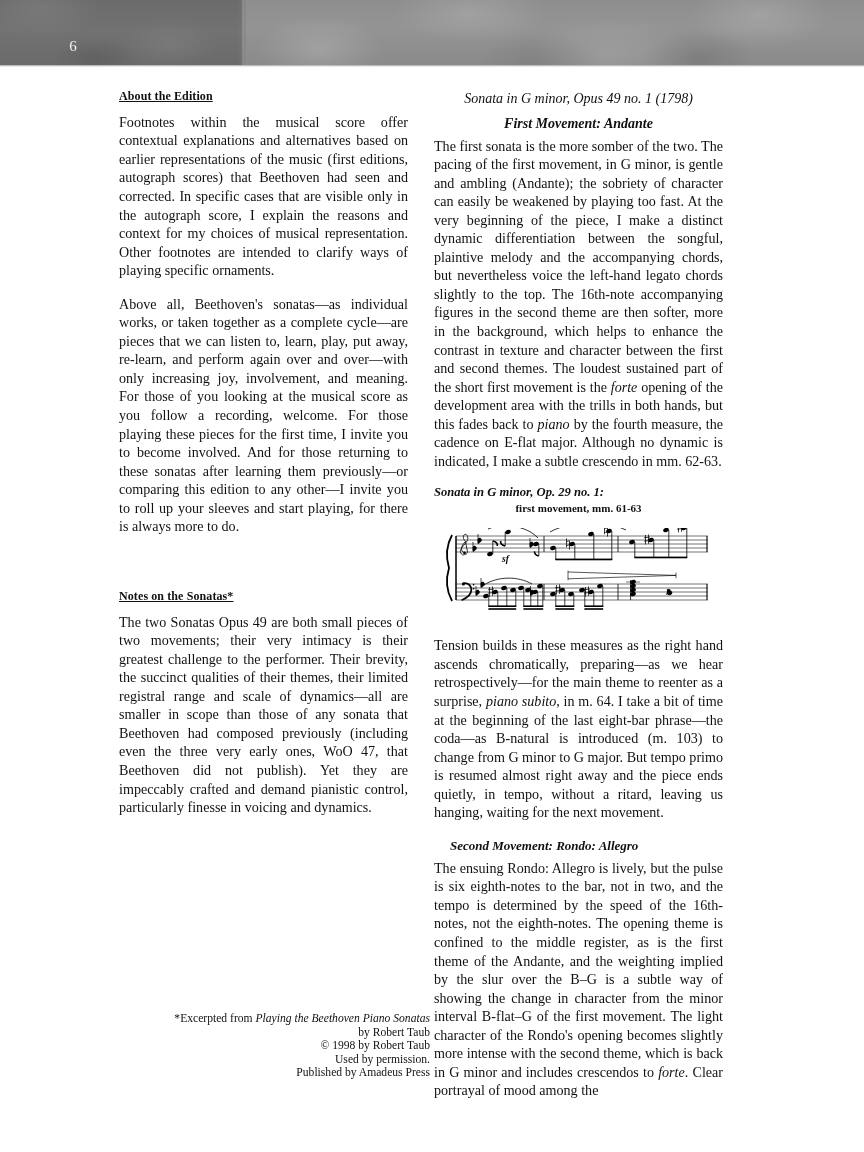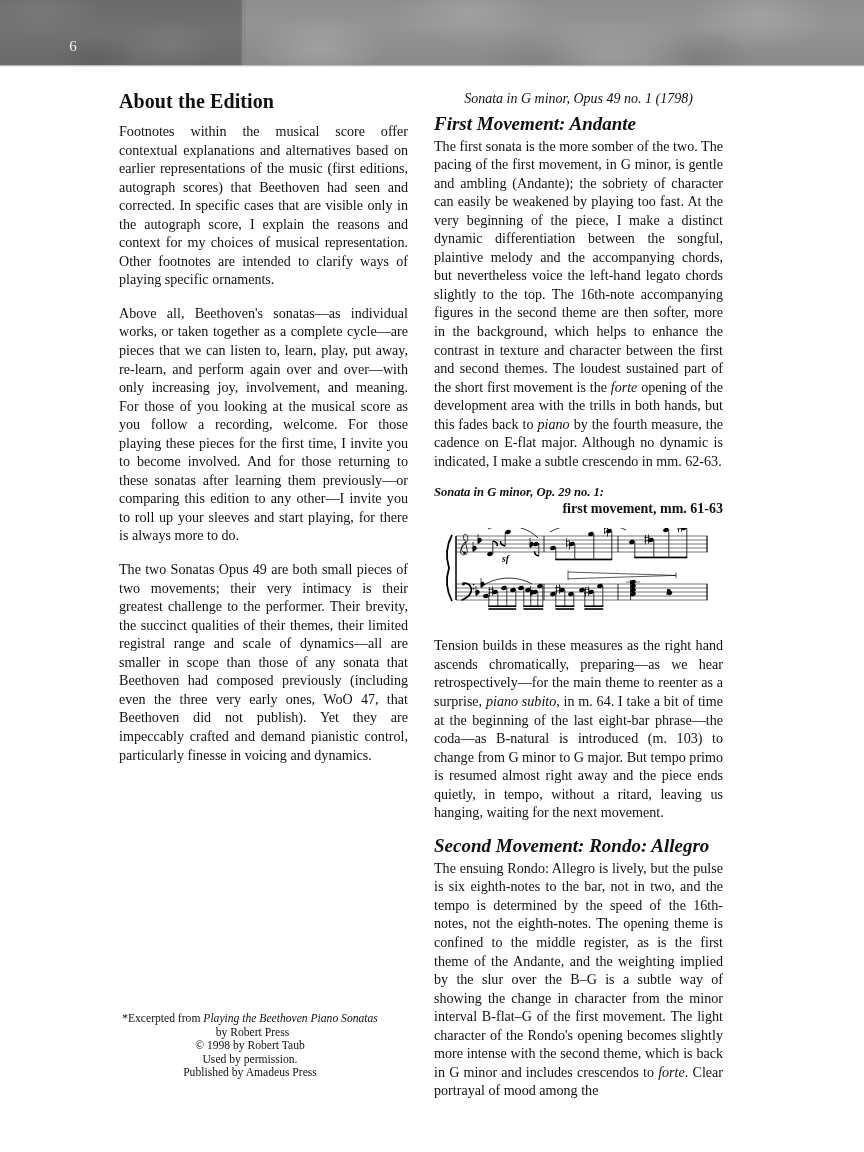--- a/index.html
+++ b/index.html
@@ -70,25 +70,26 @@
   
   .col {
     position: absolute;
     top: 90px;
     width: 289px;
   }
   .col-left  { left: 119px; }
   .col-right { left: 434px; }
 
   h1.section-title {
-    font-size: 20px;
+    font-size: 12px;
     font-weight: bold;
     margin: 0 0 9px 0;
     letter-spacing: 0.1px;
     line-height: 1.15;
+    text-decoration: underline;
   }
   h1.section-title.spaced-above { margin-top: 54px; }
 
   p.body {
     font-size: 14.1px;
     line-height: 18.55px;
     text-align: justify;
     text-justify: inter-word;
     margin: 0 0 15px 0;
     hyphens: manual;
@@ -96,69 +97,69 @@
   p.body:last-child { margin-bottom: 0; }
 
   .run-head {
     font-size: 14px;
     line-height: 18.5px;
     margin: 0 0 6px 0;
     text-align: center;
     font-style: italic;
   }
   .run-subhead {
-    font-size: 19px;
+    font-size: 14px;
     font-weight: bold;
     font-style: italic;
     line-height: 17px;
     margin: 0 0 5px 0;
-    text-align: left;
+    text-align: center;
   }
   .mvt-head {
-    font-size: 19px;
+    font-size: 13px;
     font-weight: bold;
     font-style: italic;
     line-height: 17px;
-    margin: 7px 0 5px 0;
+    margin: 7px 0 5px 16px;
     text-align: left;
   }
   .ex-caption {
     font-size: 12.6px;
     font-weight: bold;
     font-style: italic;
     line-height: 15.5px;
     margin: 4px 0 0 0;
     text-align: left;
   }
   .ex-caption-2 {
-    font-size: 14px;
+    font-size: 11px;
     font-weight: bold;
     font-style: normal;
     line-height: 15.5px;
     margin: 0 0 10px 0;
-    text-align: right;
+    text-align: center;
   }
   em.it { font-style: italic; }
 
   
   .music-example {
     width: 280px;
     height: 90px;
     margin: 2px 0 14px 6px;
   }
 
   
   .footnote {
     position: absolute;
-    left: 100px;
+    left: 130px;
     top: 1012px;
     width: 300px;
     font-size: 11.6px;
     line-height: 13.6px;
-    text-align: center;
+    text-align: right;
   }
   .footnote div { white-space: nowrap; }
   .footnote .indent { padding-left: 5px; }
 </style>
 </head>
 <body>
 
 <div class="header-band">
   <div class="header-band-left"></div>
   <div class="header-band-seam"></div>
@@ -166,20 +167,21 @@
 </div>
 <div class="band-bottom-edge"></div>
 
 <div class="col col-left">
 
   <h1 class="section-title">About the Edition</h1>
 
   <p class="body">Footnotes within the musical score offer contextual explanations and alternatives based on earlier representations of the music (first editions, autograph scores) that Beethoven had seen and corrected. In specific cases that are visible only in the autograph score, I explain the reasons and context for my choices of musical representation. Other footnotes are intended to clarify ways of playing specific ornaments.</p>
   <p class="body">Above all, Beethoven's sonatas—as individual works, or taken together as a complete cycle—are pieces that we can listen to, learn, play, put away, re-learn, and perform again over and over—with only increasing joy, involvement, and meaning. For those of you looking at the musical score as you follow a recording, welcome. For those playing these pieces for the first time, I invite you to become involved. And for those returning to these sonatas after learning them previously—or comparing this edition to any other—I invite you to roll up your sleeves and start playing, for there is always more to do.</p>
 
+  <h1 class="section-title spaced-above">Notes on the Sonatas*</h1>
 
   <p class="body">The two Sonatas Opus 49 are both small pieces of two movements; their very intimacy is their greatest challenge to the performer. Their brevity, the succinct qualities of their themes, their limited registral range and scale of dynamics—all are smaller in scope than those of any sonata that Beethoven had composed previously (including even the three very early ones, WoO 47, that Beethoven did not publish). Yet they are impeccably crafted and demand pianistic control, particularly finesse in voicing and dynamics.</p>
 </div>
 
 <div class="col col-right">
 
   <div class="run-head">Sonata in G minor, Opus 49 no. 1 (1798)</div>
   <div class="run-subhead">First Movement: Andante</div>
 
   <p class="body"><span>The first sonata is the more somber of the two. The pacing of the first movement, in G minor, is gentle and ambling (Andante); the sobriety of character can easily be weakened by playing too fast. At the very beginning of the piece, I make a distinct dynamic differentiation between the songful, plaintive melody and the accompanying chords, but nevertheless voice the left-hand legato chords slightly to the top. The 16th-note accompanying figures in the second theme are then softer, more in the background, which helps to enhance the contrast in texture and character between the first and second themes. The loudest sustained part of the short first movement is the </span><em class="it">forte</em><span> opening of the development area with the trills in both hands, but this fades back to </span><em class="it">piano</em><span> by the fourth measure, the cadence on E-flat major. Although no dynamic is indicated, I make a subtle crescendo in mm. 62-63.</span></p>
@@ -370,17 +372,17 @@
 
   <p class="body"><span>Tension builds in these measures as the right hand ascends chromatically, preparing—as we hear retrospectively—for the main theme to reenter as a surprise, </span><em class="it">piano subito</em><span>, in m. 64. I take a bit of time at the beginning of the last eight-bar phrase—the coda—as B-natural is introduced (m. 103) to change from G minor to G major. But tempo primo is resumed almost right away and the piece ends quietly, in tempo, without a ritard, leaving us hanging, waiting for the next movement.</span></p>
 
   <div class="mvt-head">Second Movement: Rondo: Allegro</div>
 
   <p class="body"><span>The ensuing Rondo: Allegro is lively, but the pulse is six eighth-notes to the bar, not in two, and the tempo is determined by the speed of the 16th-notes, not the eighth-notes. The opening theme is confined to the middle register, as is the first theme of the Andante, and the weighting implied by the slur over the B–G is a subtle way of showing the change in character from the minor interval B-flat–G of the first movement. The light character of the Rondo's opening becomes slightly more intense with the second theme, which is back in G minor and includes crescendos to </span><em class="it">forte</em><span>. Clear portrayal of mood among the</span></p>
 </div>
 
 <div class="footnote">
   <div><span>*Excerpted from </span><em class="it">Playing the Beethoven Piano Sonatas</em></div>
-  <div class="indent">by Robert Press</div>
+  <div class="indent">by Robert Taub</div>
   <div>© 1998 by Robert Taub</div>
   <div>Used by permission.</div>
   <div>Published by Amadeus Press</div>
 </div>
 
 </body></html>

